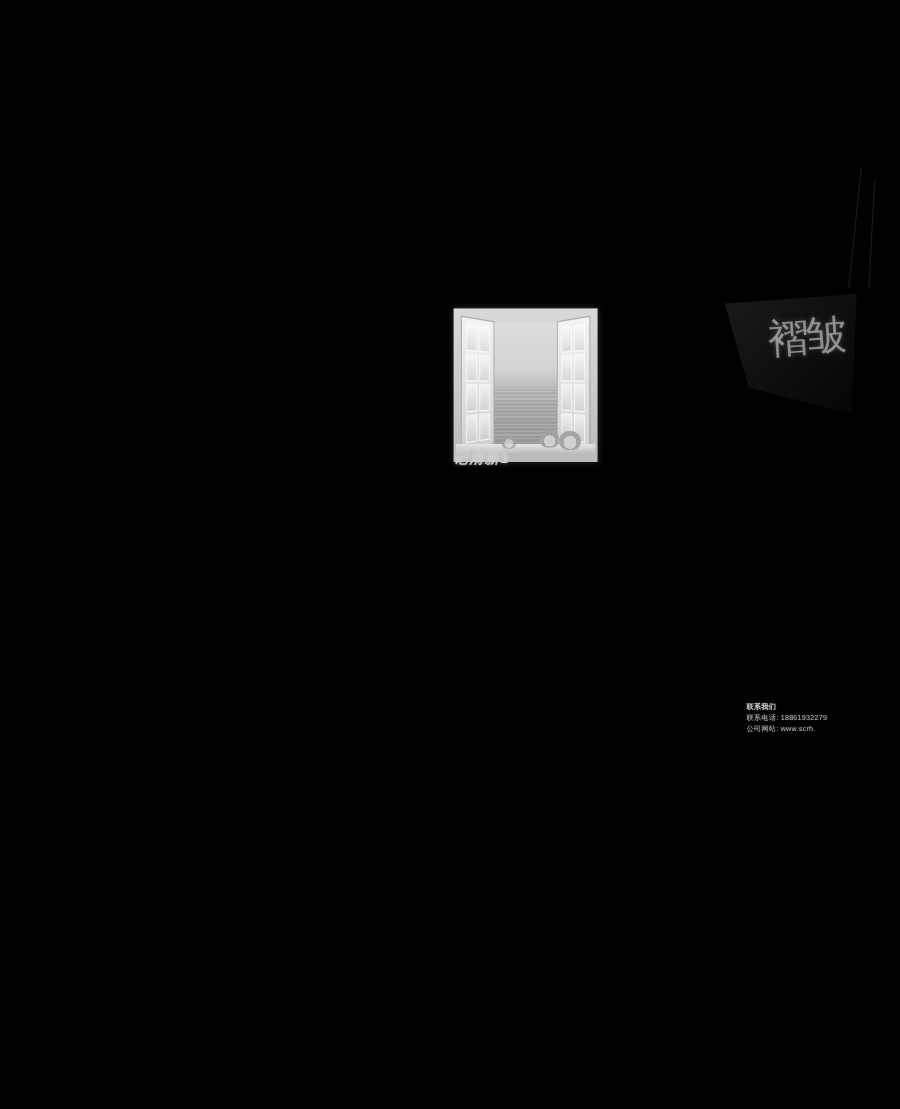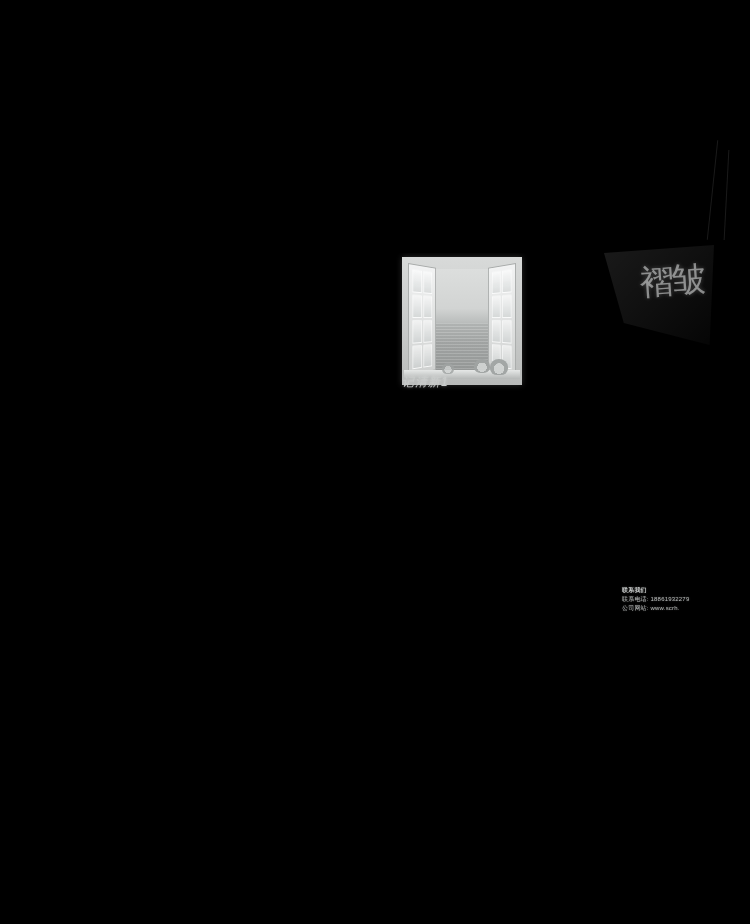--- a/index.html
+++ b/index.html
@@ -27,25 +27,26 @@
     left: 0;
     top: 0;
     width: 750px;
     height: 924px;
     background: #000000;
   }
 
   
   .window-print {
     position: absolute;
-    left: 396px;
+    left: 372px;
     top: 253px;
     width: 132px;
     height: 140px;
     overflow: hidden;
+    font-weight: bold;
   }
   .win-frame {
     position: absolute;
     left: 6px;
     top: 4px;
     width: 120px;
     height: 128px;
     background: linear-gradient(180deg,#d8dad9 0%, #c9cbca 55%, #b9bbba 100%);
     box-shadow: 0 0 6px rgba(255,255,255,0.18);
   }

